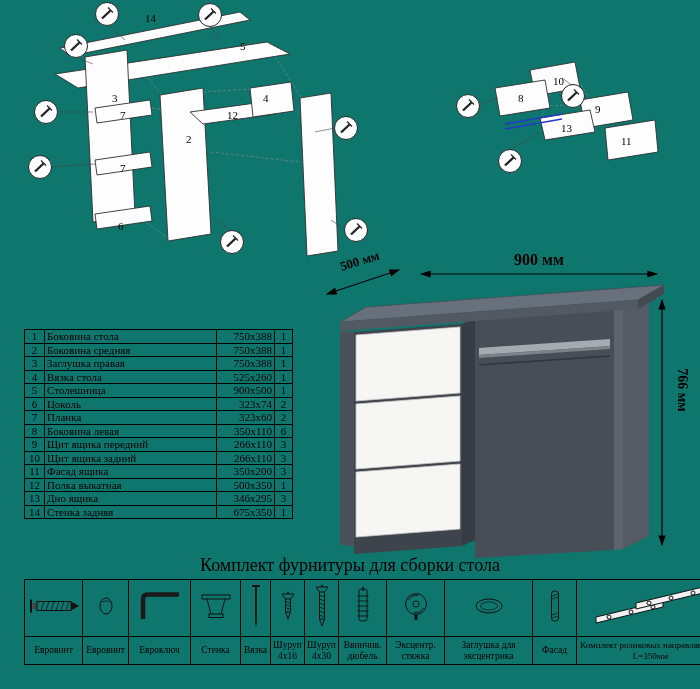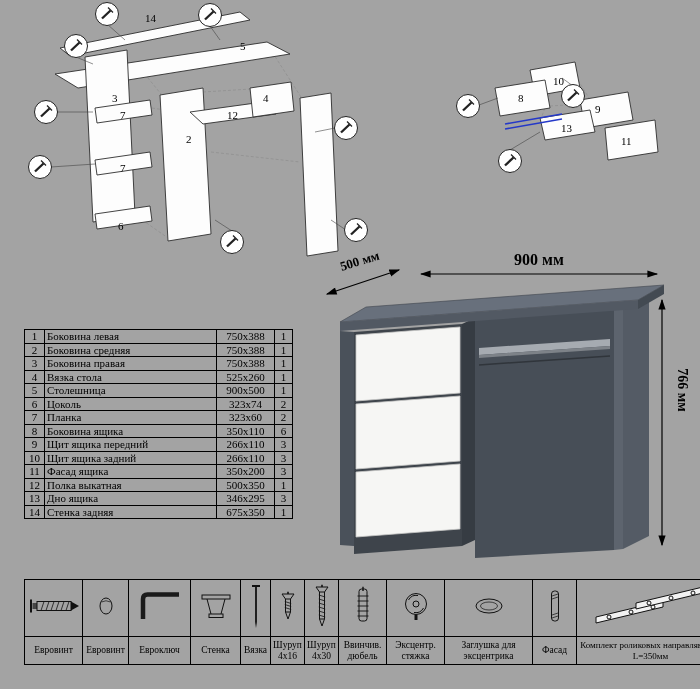--- a/index.html
+++ b/index.html
@@ -1,25 +1,25 @@
 <!DOCTYPE html>
 <html><head>
 <meta charset="utf-8">
 <style>
   * { margin:0; padding:0; box-sizing:border-box; }
   html,body { width:700px; height:689px; background:#fff; }
   body { font-family:"Liberation Serif","DejaVu Serif",serif; color:#000; }
-  .page { position:relative; width:700px; height:689px; background:#a3a3a3; overflow:hidden; }
+  .page { position:relative; width:700px; height:689px; background:#0f766e; overflow:hidden; }
   .diagram { position:absolute; }
 
   .parts-table { position:absolute; left:24px; top:329px; border-collapse:collapse; font-size:11px; }
   .parts-table td { border:1px solid #000; padding:0 2px; line-height:12.5px; height:13px; white-space:nowrap; }
   .parts-table td.num  { width:20px;  text-align:center; }
   .parts-table td.name { width:172px; text-align:left; }
-  .parts-table td.size { width:58px;  text-align:center;margin-left:41px; }
+  .parts-table td.size { width:58px;  text-align:right;margin-left:41px; }
   .parts-table td.qty  { width:18px;  text-align:center; }
 
   .hw-title { position:absolute; top:555px; left:0; width:100%; text-align:center; font-size:18px; font-weight:normal; }
 
   .hw-table { position:absolute; left:0; top:579px; width:700px; border-collapse:collapse; table-layout:fixed;margin-left:24px; }
   .hw-table td { border:1px solid #000; text-align:center; vertical-align:middle; overflow:hidden; }
   .hw-icon-cell  { height:57px; }
   .hw-label-cell { height:28px; font-size:9.5px; line-height:1.15; padding:1px 2px; }
   .hw-label-left { text-align:right; font-size:9px; }
   .hw-qty-cell   { height:21px; font-size:14px; }
@@ -153,33 +153,33 @@
 
     <text class="dim" x="224" y="17" font-size="16" text-anchor="middle">900 мм</text>
     <text class="dim" x="46" y="17" font-size="13" text-anchor="middle" transform="rotate(-17 46 17)">500 мм</text>
     <text class="dim" x="363" y="142" font-size="14" text-anchor="middle" transform="rotate(90 363 142)">766 мм</text>
   </svg>
 
   <table class="parts-table">
     <tbody>
       <tr>
           <td class="num">1</td>
-          <td class="name">Боковина левая</td>
+          <td class="name">Боковина стола</td>
           <td class="size">750x388</td>
           <td class="qty">1</td>
         </tr>
       <tr>
           <td class="num">2</td>
           <td class="name">Боковина средняя</td>
           <td class="size">750x388</td>
           <td class="qty">1</td>
         </tr>
       <tr>
           <td class="num">3</td>
-          <td class="name">Боковина правая</td>
+          <td class="name">Заглушка правая</td>
           <td class="size">750x388</td>
           <td class="qty">1</td>
         </tr>
       <tr>
           <td class="num">4</td>
           <td class="name">Вязка стола</td>
           <td class="size">525x260</td>
           <td class="qty">1</td>
         </tr>
       <tr>
@@ -195,21 +195,21 @@
           <td class="qty">2</td>
         </tr>
       <tr>
           <td class="num">7</td>
           <td class="name">Планка</td>
           <td class="size">323x60</td>
           <td class="qty">2</td>
         </tr>
       <tr>
           <td class="num">8</td>
-          <td class="name">Боковина ящика</td>
+          <td class="name">Боковина левая</td>
           <td class="size">350x110</td>
           <td class="qty">6</td>
         </tr>
       <tr>
           <td class="num">9</td>
           <td class="name">Щит ящика передний</td>
           <td class="size">266x110</td>
           <td class="qty">3</td>
         </tr>
       <tr>
@@ -238,20 +238,21 @@
         </tr>
       <tr>
           <td class="num">14</td>
           <td class="name">Стенка задняя</td>
           <td class="size">675x350</td>
           <td class="qty">1</td>
         </tr>
     </tbody>
   </table>
 
+  <div class="hw-title">Комплект фурнитуры для сборки стола</div>
 
   <table class="hw-table">
     <colgroup>
       <col style="width:58px">
         <col style="width:46px">
         <col style="width:62px">
         <col style="width:50px">
       <col style="width:30px">
         <col style="width:34px">
         <col style="width:34px">

